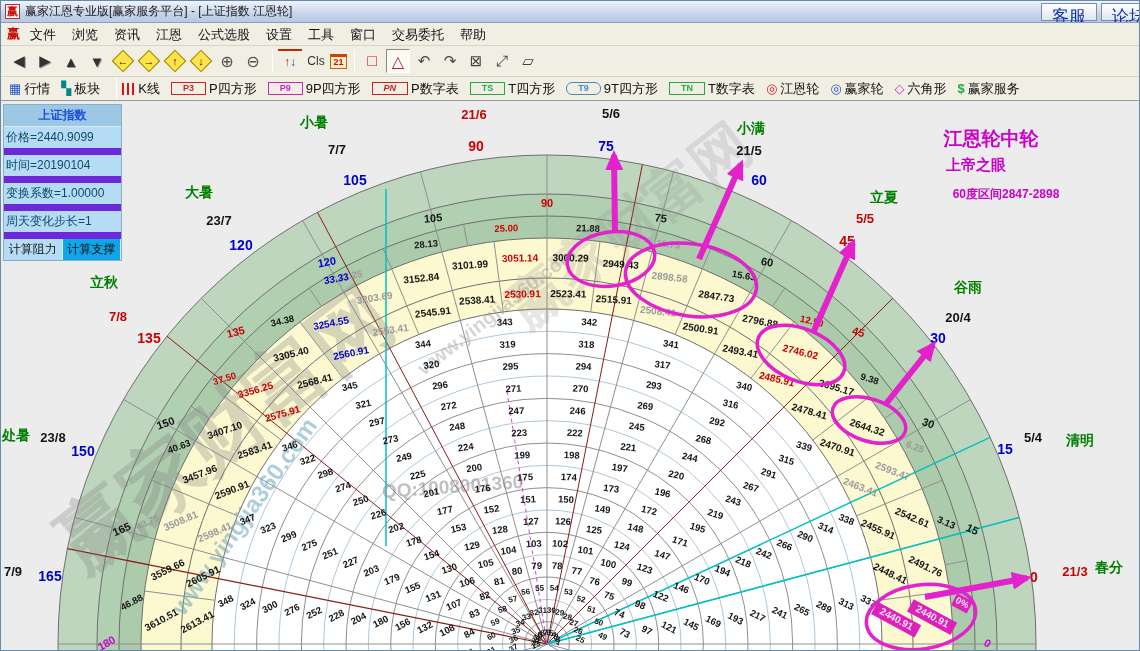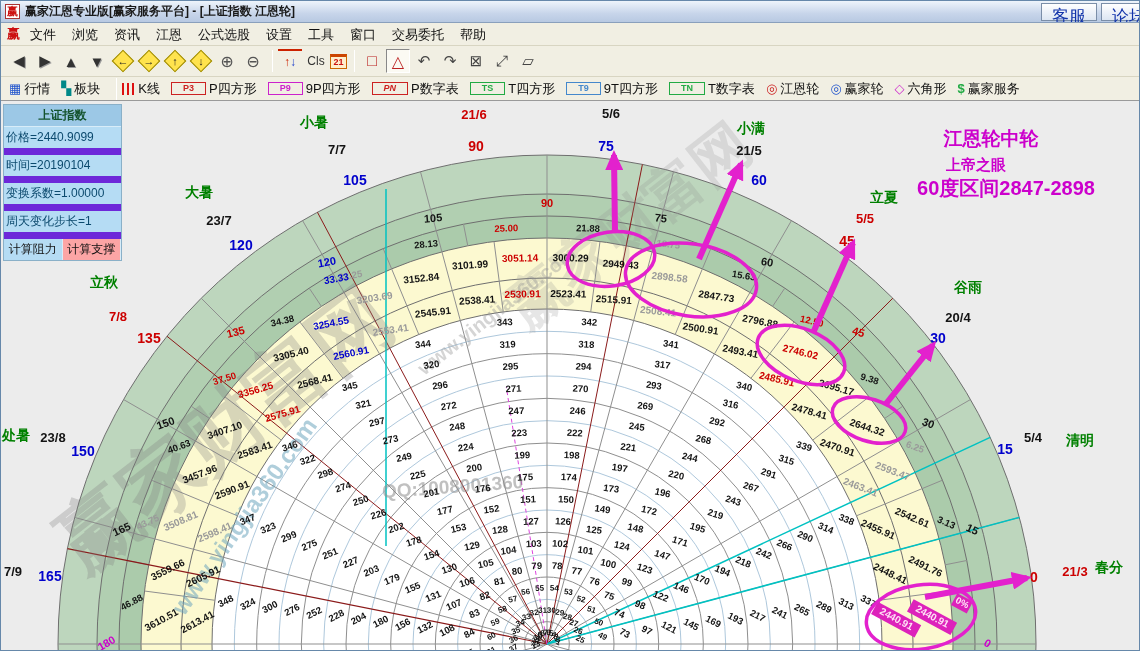--- a/index.html
+++ b/index.html
@@ -1,21 +1,21 @@
 <!DOCTYPE html>
 <html><head>
 <meta charset="utf-8">
 <style>
   * { margin:0; padding:0; box-sizing:border-box; }
   html,body { width:1140px; height:651px; overflow:hidden; font-family:"Liberation Sans","DejaVu Sans",sans-serif; }
   .app { width:1140px; height:651px; background:#ececec; position:relative; overflow:hidden; border:1px solid #6688aa; }
   
   .titlebar { height:22px; background:linear-gradient(#eef4fb,#c7d5ea 60%,#b8c9e2); display:flex; align-items:center; padding:0 4px; border-bottom:1px solid #8aa0bc; position:relative; overflow:hidden; }
   .tb-ico { color:#cc1111; background:#fff; border:1px solid #aa3333; font-weight:bold; font-size:11px; width:15px; height:15px; display:inline-flex; align-items:center; justify-content:center; margin-right:5px; }
-  .tb-title { font-size:12px; color:#1a1a1a; font-weight:bold; white-space:nowrap; }
+  .tb-title { font-size:12px; color:#1a1a1a; font-weight:normal; white-space:nowrap; }
   .tb-btns { position:absolute; right:-18px; top:2px; display:flex; gap:4px; }
   .svc-btn { font-size:17px; color:#1133aa; background:linear-gradient(#ffffff,#dde6f2); border:1px solid #7b8ea8; padding:1px 10px; height:18px; white-space:nowrap; }
   
   .menubar { height:23px; background:#f1efe3; display:flex; align-items:center; padding:0 6px; border-bottom:1px solid #d8d5c2; }
   .m-logo { color:#cc1111; font-weight:bold; font-size:13px; margin-right:10px; }
   .mi { font-size:13px; color:#111; margin-right:16px; cursor:default; }
   
   .icontb { height:31px; background:#f1efe3; display:flex; align-items:center; padding:0 6px; border-bottom:1px solid #d8d5c2; }
   .ico { width:24px; height:24px; display:inline-flex; align-items:center; justify-content:center; font-size:15px; color:#444; margin-right:2px; }
   .tri { color:#333; text-shadow:1px 1px 0 #999; }
@@ -35,30 +35,30 @@
   .titem { display:inline-flex; align-items:center; margin-right:11px; font-size:13px; color:#111; }
   .titem .lbl { margin-left:3px; }
   .gbadge { font-size:13px; font-weight:bold; }
   .boxbadge { font-size:9px; font-weight:bold; border:1px solid; padding:0 11px; line-height:11px; }
   .kbadge { width:13px; height:12px; background:repeating-linear-gradient(90deg,#dd1111 0 2px,transparent 2px 5px); display:inline-block; }
   
   .chart { position:absolute; left:0; top:100px; width:1140px; height:551px; background:#ececec; overflow:hidden; }
   .chart svg { position:absolute; left:0; top:0; }
   
   .panel { position:absolute; left:2px; top:3px; width:119px; border:1px solid #8ab0c8; background:#b5dcf4; font-size:12px; z-index:5; }
-  .phead { background:#9cc8e6; color:#14532d; text-align:center; padding:2px 0; border-bottom:1px solid #d8ecf8; font-weight:bold; }
+  .phead { background:#9cc8e6; color:#1d4ed8; text-align:center; padding:2px 0; border-bottom:1px solid #d8ecf8; font-weight:bold; }
   .prow { color:#0c4a6e; padding:2px 2px; border-bottom:7px solid #6d28d9; white-space:nowrap; overflow:hidden; }
   .pbtns { display:flex; }
   .pbtn { flex:1; text-align:center; padding:2px 0; color:#111; border-right:1px solid #d8ecf8; }
-  .pbtn.res { background:#b5dcf4; } .pbtn.sup { background:#fca5a5; }
+  .pbtn.res { background:#b5dcf4; } .pbtn.sup { background:#0ea5e9; }
   
   .ann { position:absolute; z-index:4; color:#cc00cc; font-weight:bold; text-align:center; white-space:nowrap; }
   .ann-l1 { left:990px; top:25px; font-size:19px; transform:translateX(-50%); }
   .ann-l2 { left:975px; top:55px; font-size:15px; transform:translateX(-50%); }
-  .ann-l3 { left:1005px; top:74px; font-size:20px; transform:translateX(-50%); }
+  .ann-l3 { left:1005px; top:85px; font-size:12px; transform:translateX(-50%); }
 </style>
 </head>
 <body>
 
 <div class="app">
 
   <div class="titlebar">
     <span class="tb-ico">赢</span>
     <span class="tb-title">赢家江恩专业版[赢家服务平台] - [上证指数 江恩轮]</span>
     <span class="tb-btns">
@@ -132,21 +132,21 @@
       </span>
       <span class="titem">
         <span class="boxbadge" style="border-color: rgb(204, 34, 34); color: rgb(204, 34, 34); font-style: italic;">PN</span>
         <span class="lbl">P数字表</span>
       </span>
       <span class="titem">
         <span class="boxbadge" style="border-color: rgb(34, 170, 68); color: rgb(34, 170, 68);">TS</span>
         <span class="lbl">T四方形</span>
       </span>
       <span class="titem">
-        <span class="boxbadge" style="border-color: rgb(68, 136, 204); color: rgb(68, 136, 204);">T9</span>
+        <span class="boxbadge" style="border-color: rgb(68, 136, 204); color: rgb(68, 136, 204); border-radius: 6px;">T9</span>
         <span class="lbl">9T四方形</span>
       </span>
       <span class="titem">
         <span class="boxbadge" style="border-color: rgb(34, 170, 68); color: rgb(34, 170, 68);">TN</span>
         <span class="lbl">T数字表</span>
       </span>
       <span class="titem">
         <span class="gbadge" style="color: rgb(204, 34, 34);">◎</span>
         <span class="lbl">江恩轮</span>
       </span>

